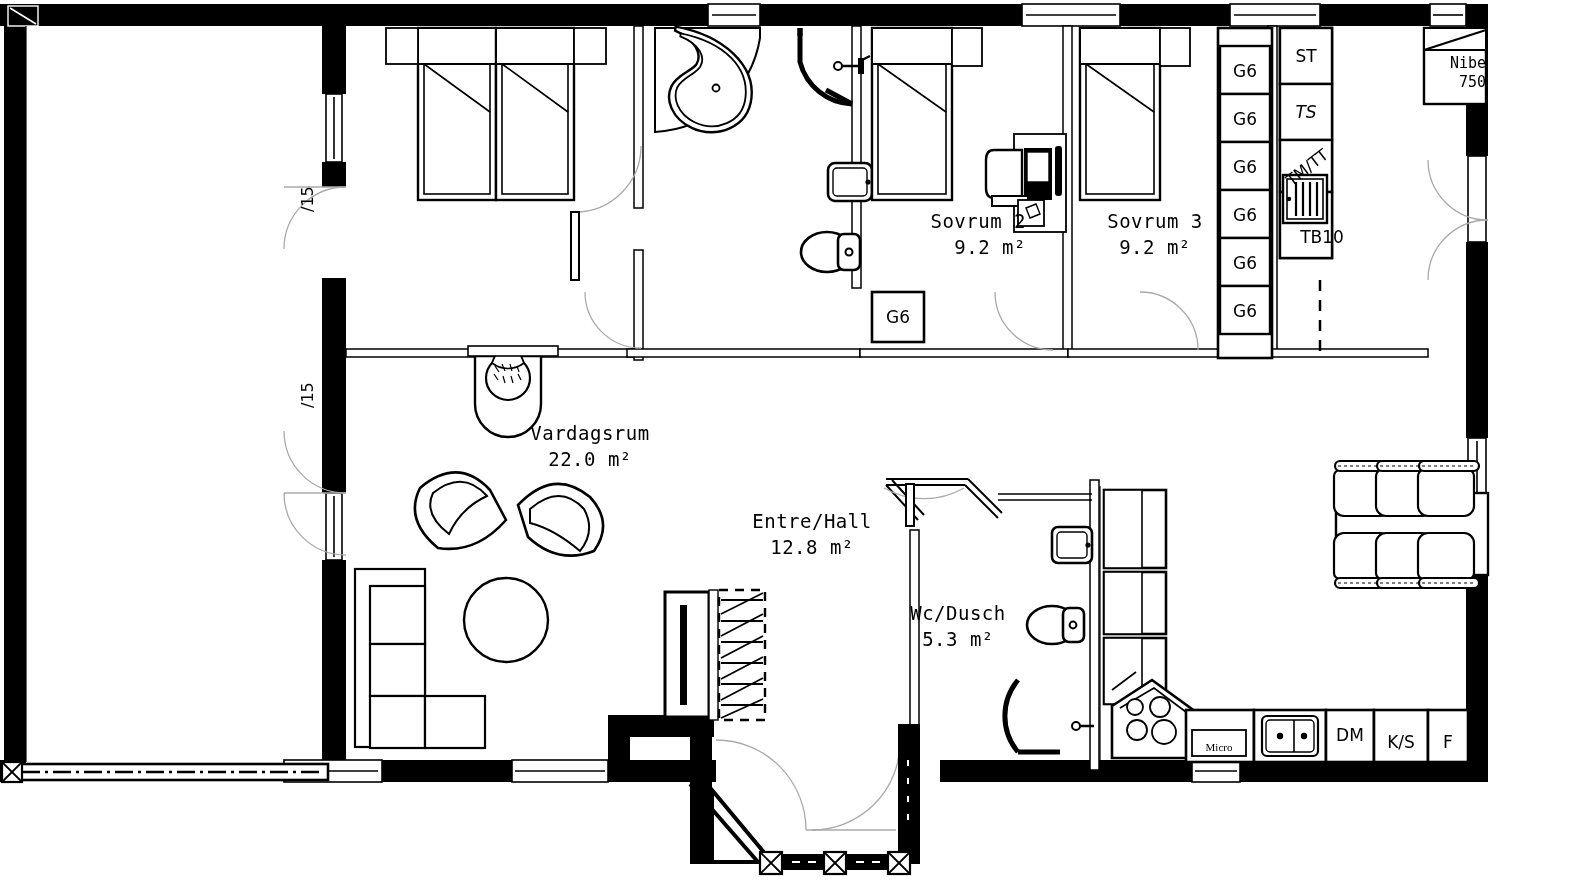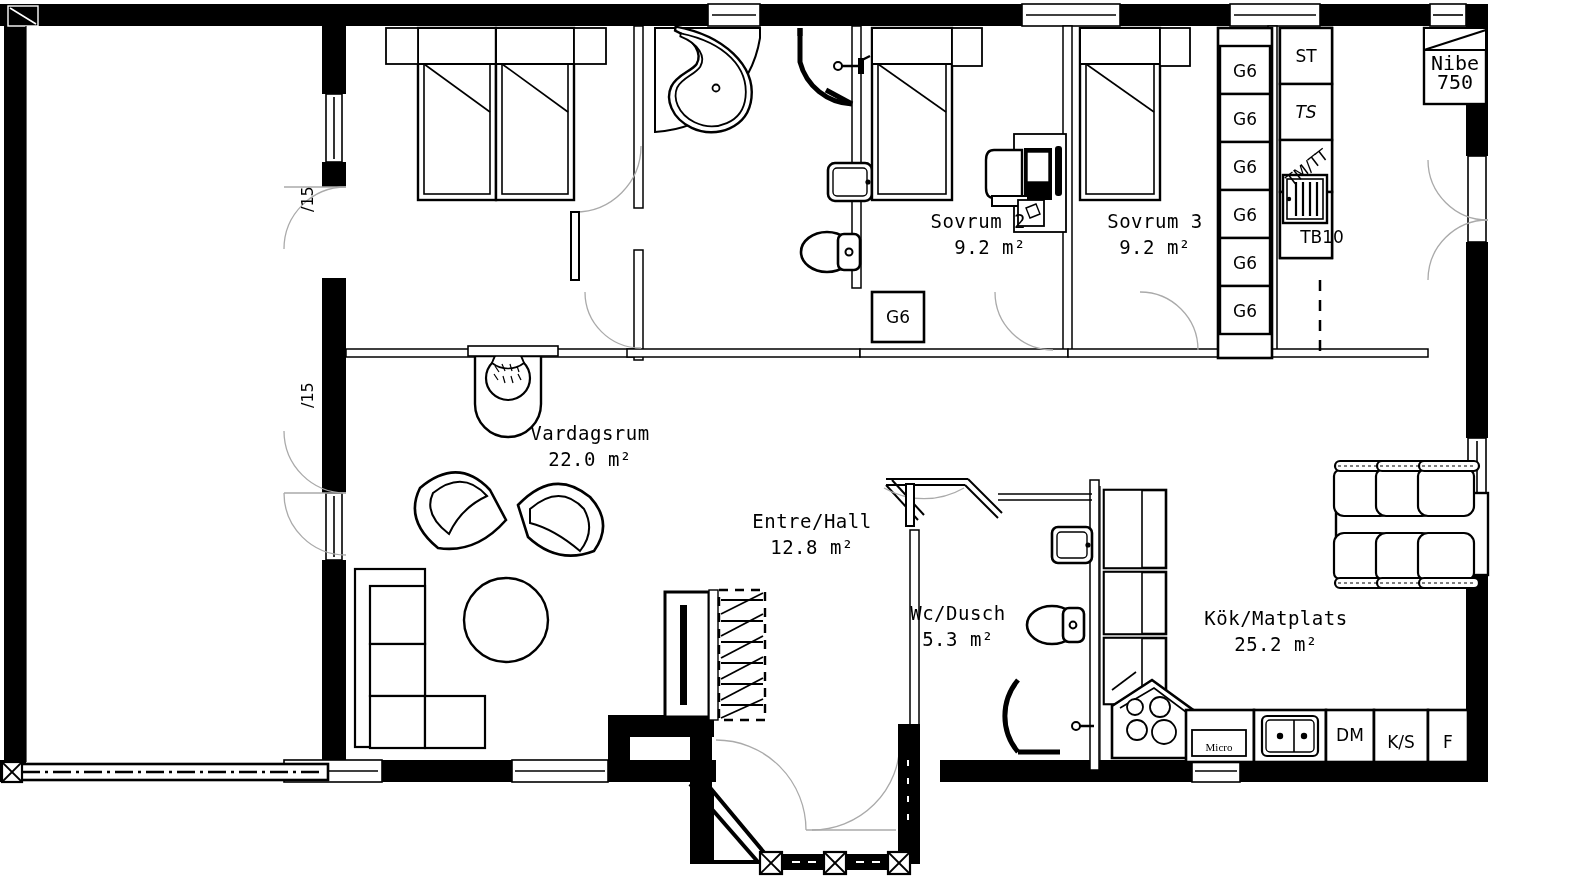--- a/index.html
+++ b/index.html
@@ -15,23 +15,23 @@
   .boxlabel{position:absolute;color:#000;text-align:center;
             font-family:"DejaVu Sans","Liberation Sans",sans-serif;
             font-size:17px;line-height:1;white-space:nowrap;}
   .tinylabel{position:absolute;color:#000;text-align:center;
              font-family:"DejaVu Sans","Liberation Sans",sans-serif;
              font-size:11px;line-height:1;white-space:nowrap;}
   .doorlabel{position:absolute;color:#000;
              font-family:"DejaVu Sans","Liberation Sans",sans-serif;
              font-size:16px;white-space:nowrap;
              transform:rotate(-90deg);transform-origin:left top;}
-  .nibelabel{position:absolute;text-align:center;color:#000;
+  .nibelabel{position:absolute;text-align:right;color:#000;
              font-family:"DejaVu Sans Mono","Liberation Mono",monospace;
-             font-size:20px;line-height:19px;white-space:nowrap;}
+             font-size:15px;line-height:19px;white-space:nowrap;}
   .tmtt{position:absolute;color:#000;
         font-family:"DejaVu Sans","Liberation Sans",sans-serif;
         font-size:16px;white-space:nowrap;transform:rotate(-38deg);transform-origin:center;}
 </style>
 </head>
 <body>
 
 <div id="plan">
 
 <svg width="1589" height="889" viewBox="0 0 1589 889">
@@ -485,24 +485,20 @@
 <div class="roomlabel" style="left:712px;top:508px;width:200px;">
   <span class="nm">Entre/Hall</span>
   <span class="ar">12.8 m²</span>
 </div>
 
 <div class="roomlabel" style="left:888px;top:600px;width:140px;">
   <span class="nm">Wc/Dusch</span>
   <span class="ar">5.3 m²</span>
 </div>
 
-<div class="roomlabel" style="left:1176px;top:605px;width:200px;">
-  <span class="nm">Kök/Matplats</span>
-  <span class="ar">25.2 m²</span>
-</div>
 
 <div class="boxlabel" style="left:1220px;top:63px;width:50px;">G6</div>
 <div class="boxlabel" style="left:1220px;top:111px;width:50px;">G6</div>
 <div class="boxlabel" style="left:1220px;top:159px;width:50px;">G6</div>
 <div class="boxlabel" style="left:1220px;top:207px;width:50px;">G6</div>
 <div class="boxlabel" style="left:1220px;top:255px;width:50px;">G6</div>
 <div class="boxlabel" style="left:1220px;top:303px;width:50px;">G6</div>
 
 <div class="boxlabel" style="left:1280px;top:48px;width:52px;">ST</div>
 <div class="boxlabel" style="left:1280px;top:104px;width:52px;font-style:italic;">TS</div>

